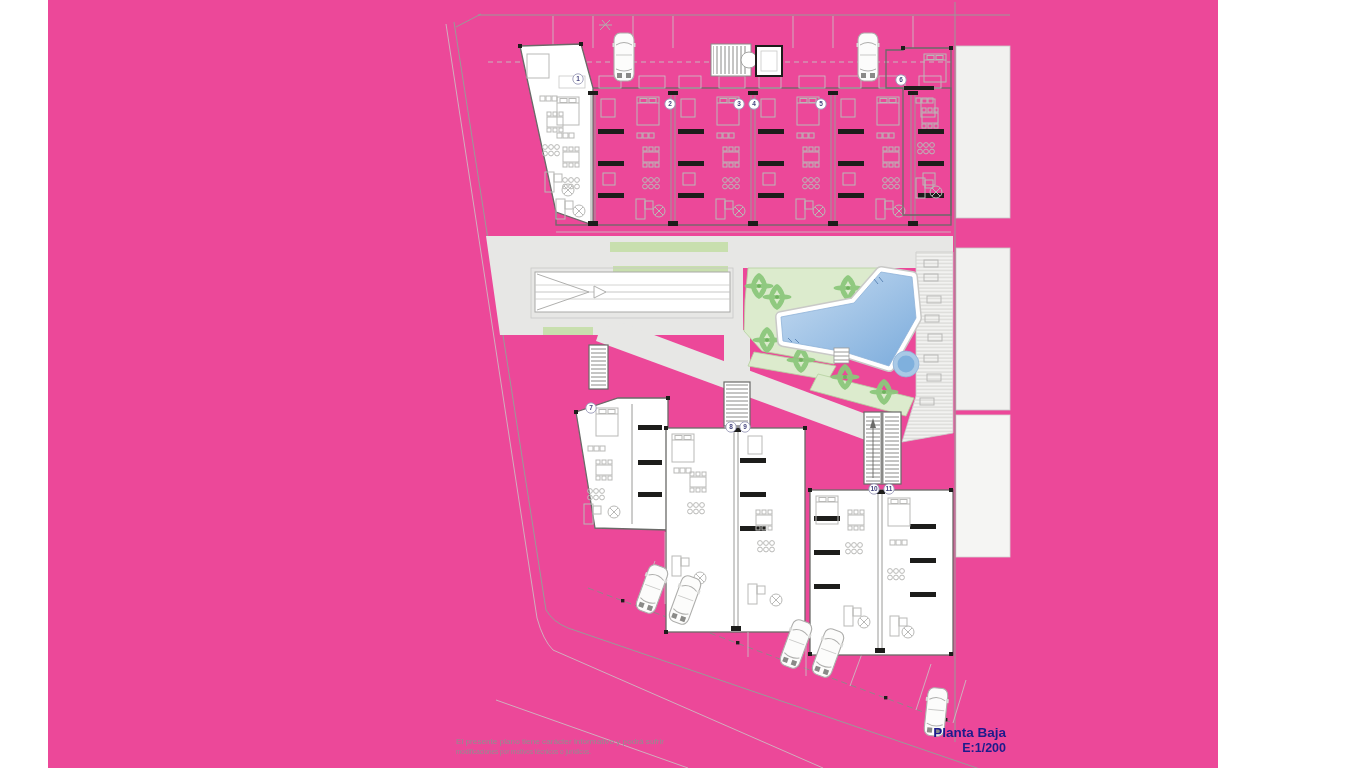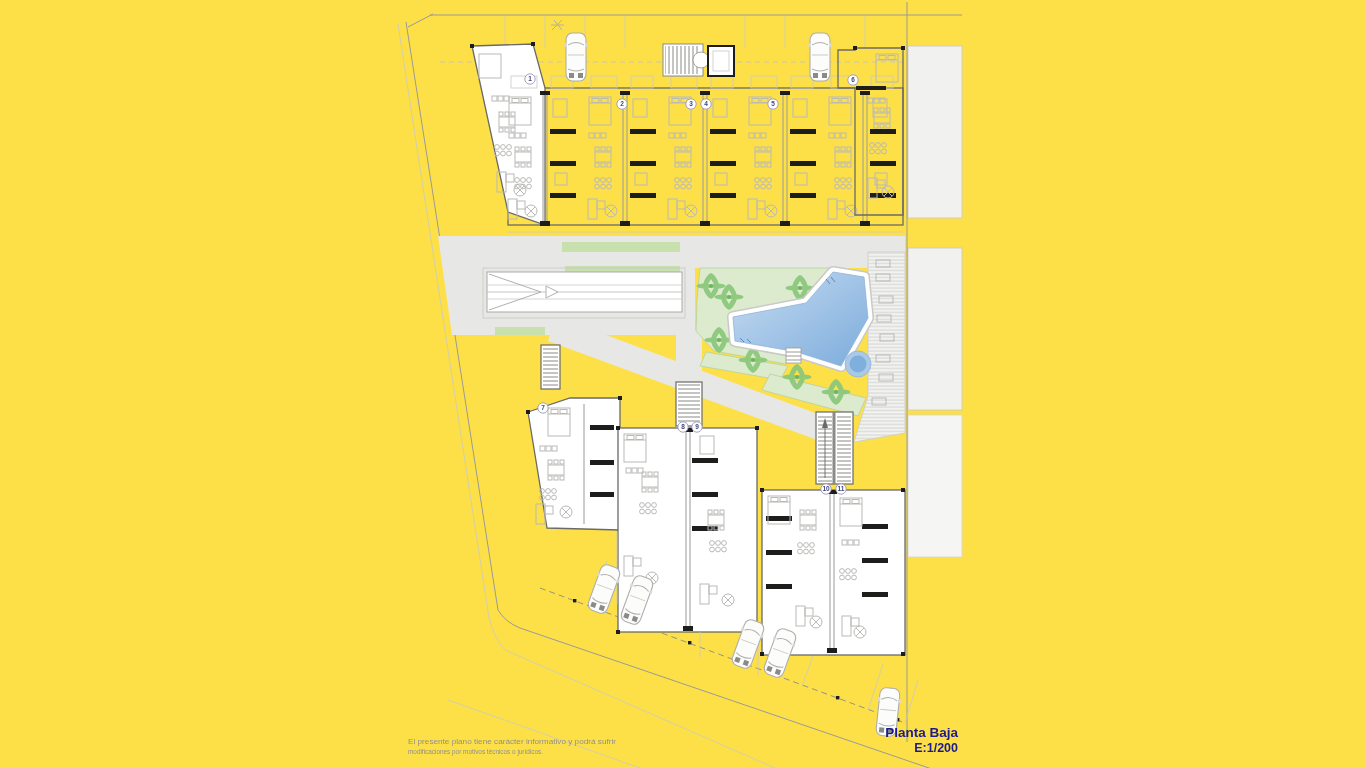--- a/index.html
+++ b/index.html
@@ -3,22 +3,22 @@
 <meta charset="utf-8">
 <style>
   :root{
     --c-pool-light:#c7dcf1; --c-pool-dark:#7cacdc; --c-spa-outer:#a9c9e6; --c-spa-inner:#7fb0dd;
     --c-lawn:#dcebcd; --c-lawn-edge:#b5d0a0; --c-palm:#8cc87c; --c-palm-dark:#6fb35e;
     --c-plaza:#e7e7e5; --c-deck:#f2f2f0; --c-strip:#f1f1ef;
     --c-line:#c9c9c7; --c-line-mid:#9a9a98; --c-wall:#6a6a68; --c-black:#1d1d1b;
     --c-furn:#b9b9b7; --c-navy:#1b1b8c; --c-disc:#909090; --c-badge:#44447e;
   }
   html,body{margin:0;padding:0;background:#fff;}
-  .page{position:relative;width:1366px;height:768px;background:#fde047;overflow:hidden;
-        font-family:"Liberation Sans", sans-serif;}
+  .page{position:relative;width:1170px;height:768px;background:#ec4899;overflow:hidden;
+        font-family:"Liberation Sans", sans-serif;margin-left:48px;}
   svg text{font-family:"Liberation Sans", sans-serif;}
   .t-title{font-size:13.5px;font-weight:bold;fill:var(--c-navy);}
   .t-scale{font-size:12.5px;font-weight:bold;fill:var(--c-navy);}
   .t-disc{font-size:6.4px;fill:var(--c-disc);}
   .plaza{fill:var(--c-plaza);}
   .lawn{fill:var(--c-lawn);stroke:var(--c-lawn-edge);stroke-width:.8;}
   .lawnstrip{fill:#c8dfae;stroke:none;}
   .wall{stroke:var(--c-wall);stroke-width:1.3;fill:#fff;}
   .wall-nf{stroke:var(--c-wall);stroke-width:1.3;fill:none;}
   .blk{fill:var(--c-black);stroke:none;}

